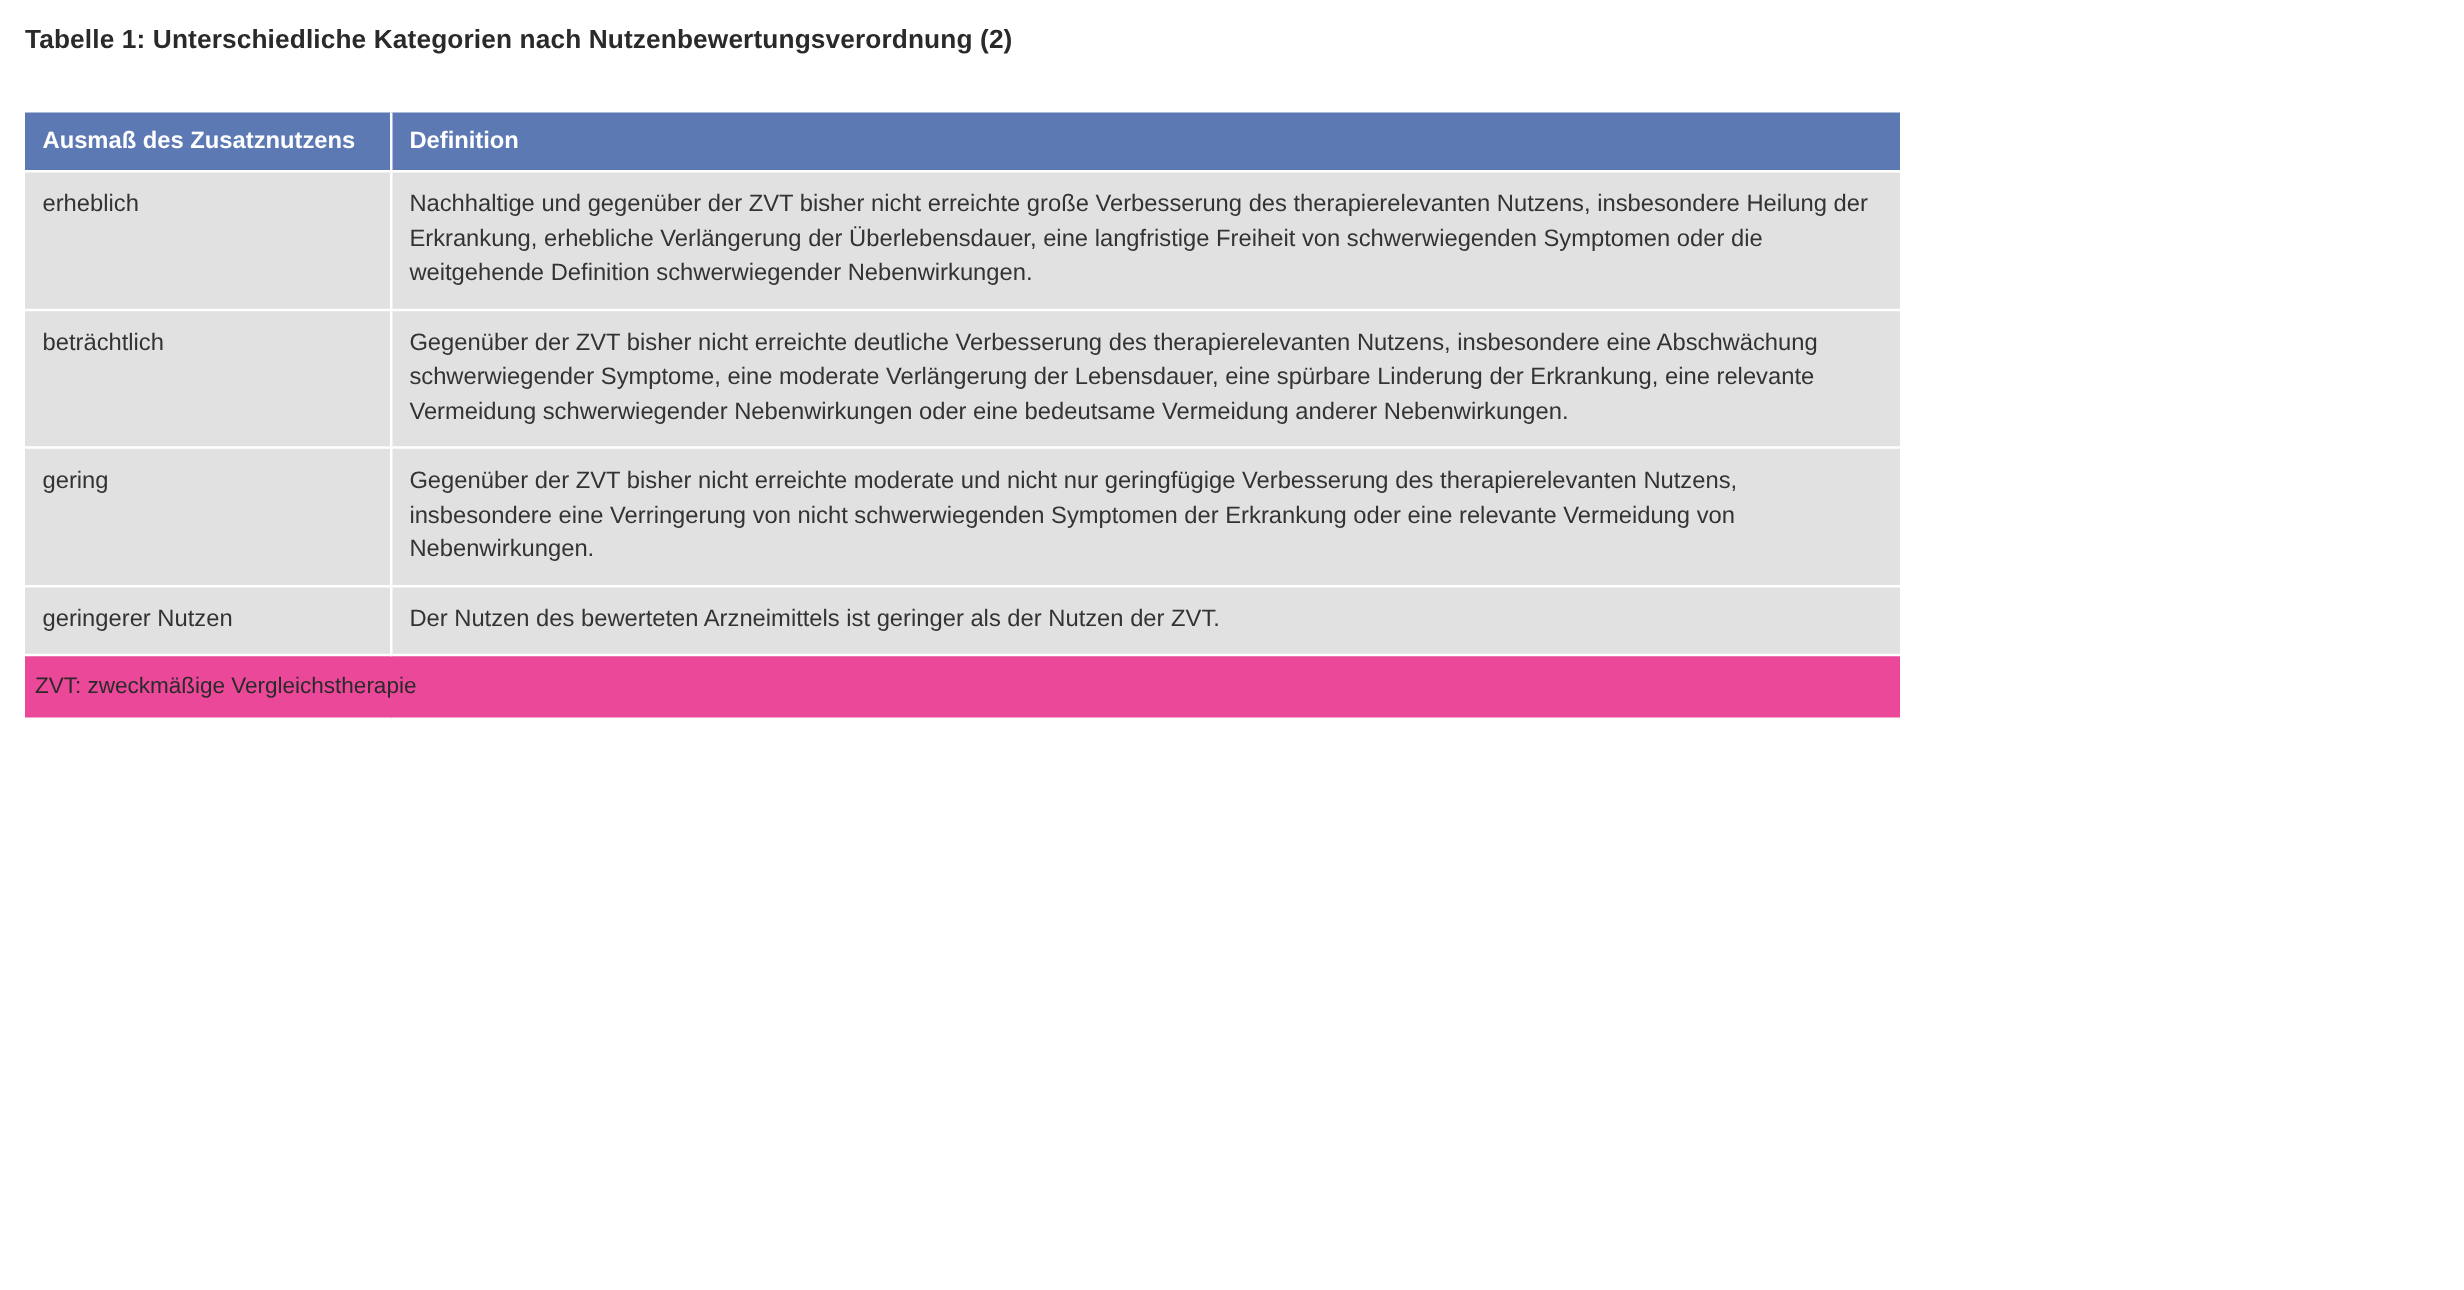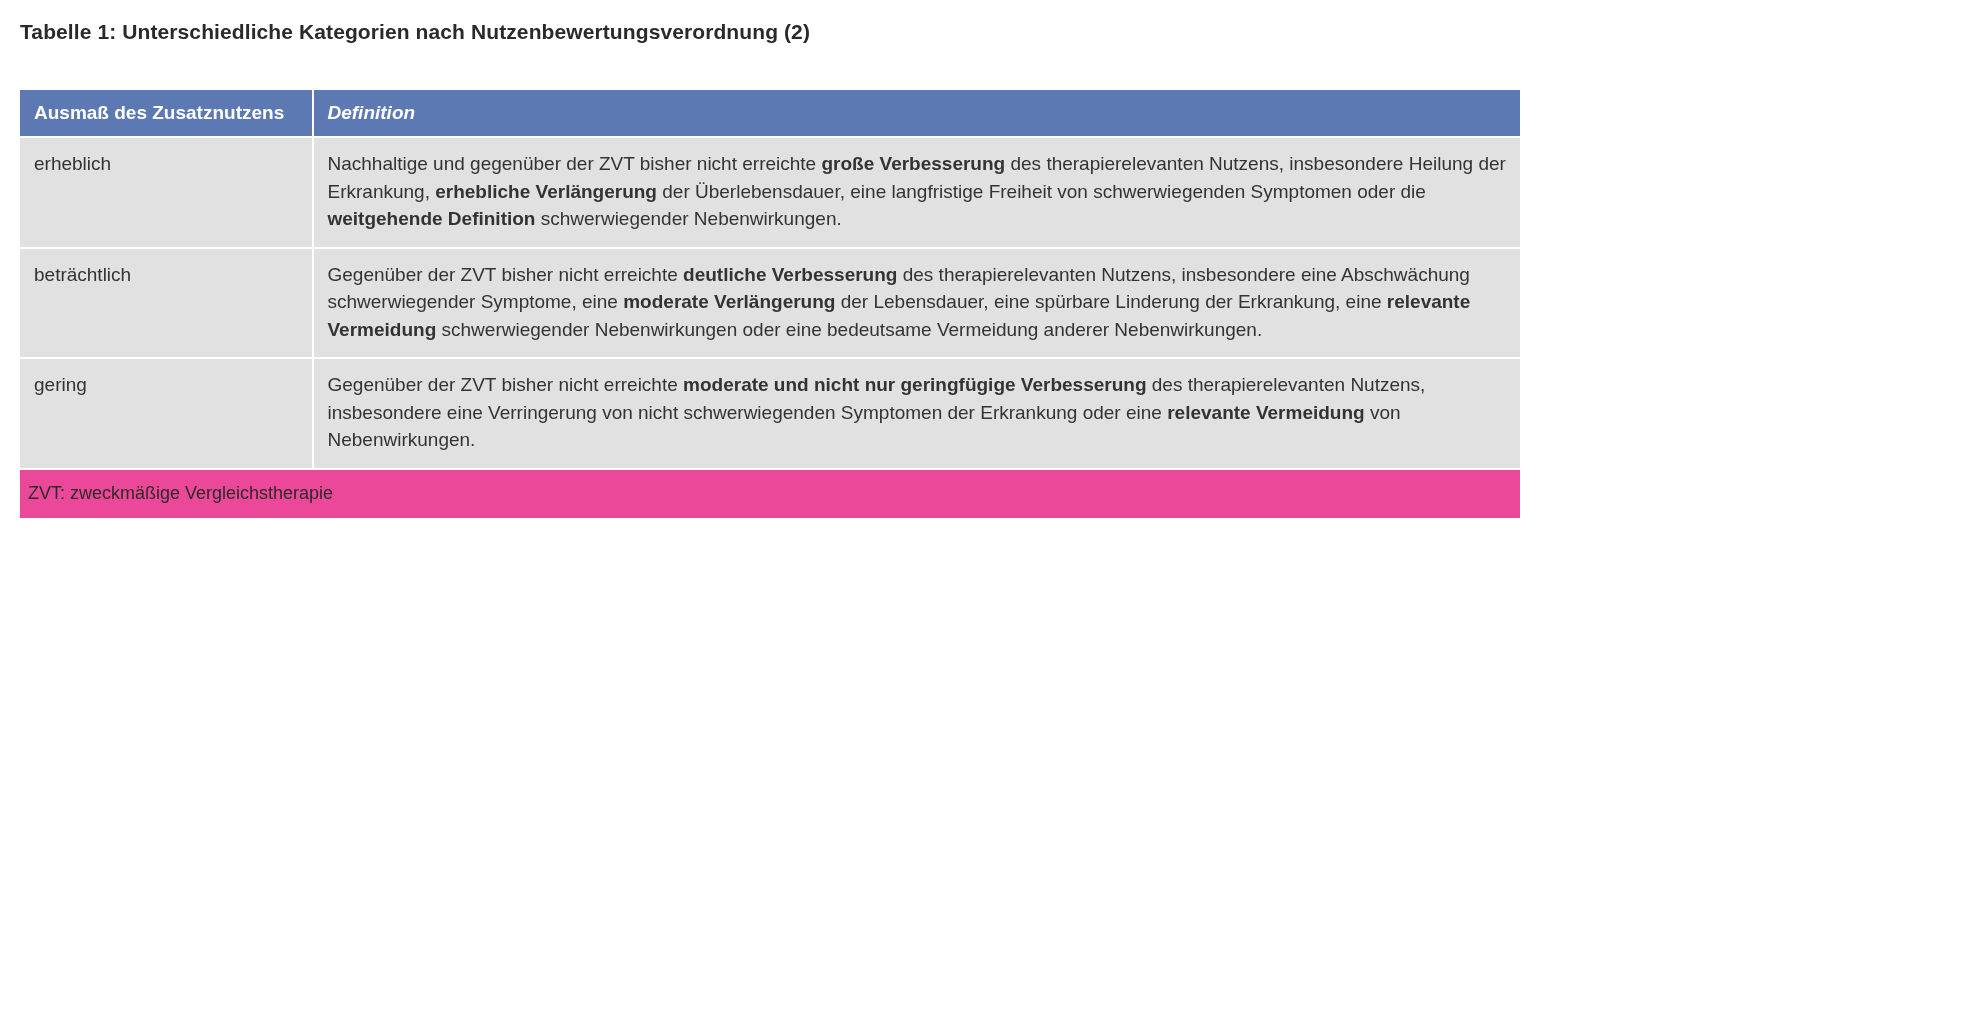--- a/index.html
+++ b/index.html
@@ -27,39 +27,39 @@
     background: #5d79b4;
     color: #fff;
     font-weight: 700;
     text-align: left;
     padding: 12px 14px 12px 14px;
     font-size: 19px;
     border-right: 2px solid #fff;
     border-bottom: 2px solid #fff;
     vertical-align: middle;
   }
-  th:last-child { border-right: none; font-style: italic; }
+  th:last-child { border-right: none; }
   td {
     background: #e1e1e1;
     padding: 12px 14px 14px 14px;
     font-size: 19px;
     line-height: 1.45;
     border-right: 2px solid #fff;
     border-bottom: 2px solid #fff;
     vertical-align: top;
     color: #333;
   }
   td:last-child { border-right: none; }
   .foot td {
     background: #ec4899;
     font-size: 18px;
     padding: 10px 14px 12px 8px;
     color: #2a2a2a;
   }
-  b { font-weight: 700; }
+  b { font-weight: 400; }
 </style>
 </head>
 <body>
 
 <div class="caption">Tabelle 1: Unterschiedliche Kategorien nach Nutzenbewertungsverordnung (2)</div>
 
 <table>
   <colgroup>
       <col class="c1">
       <col class="c2">
@@ -76,19 +76,23 @@
         <td>Nachhaltige und gegenüber der ZVT bisher nicht erreichte <b>große Verbesserung</b> des therapierelevanten Nutzens, insbesondere Heilung der Erkrankung, <b>erhebliche Verlängerung</b> der Überlebensdauer, eine langfristige Freiheit von schwerwiegenden Symptomen oder die <b>weitgehende Definition</b> schwerwiegender Nebenwirkungen.</td>
       </tr>
       <tr>
         <td>beträchtlich</td>
         <td>Gegenüber der ZVT bisher nicht erreichte <b>deutliche Verbesserung</b> des therapierelevanten Nutzens, insbesondere eine Abschwächung schwerwiegender Symptome, eine <b>moderate Verlängerung</b> der Lebensdauer, eine spürbare Linderung der Erkrankung, eine <b>relevante Vermeidung</b> schwerwiegender Nebenwirkungen oder eine bedeutsame Vermeidung anderer Nebenwirkungen.</td>
       </tr>
       <tr>
         <td>gering</td>
         <td>Gegenüber der ZVT bisher nicht erreichte <b>moderate und nicht nur geringfügige Verbesserung</b> des therapierelevanten Nutzens, insbesondere eine Verringerung von nicht schwerwiegenden Symptomen der Erkrankung oder eine <b>relevante Vermeidung</b> von Nebenwirkungen.</td>
       </tr>
+      <tr>
+        <td>geringerer Nutzen</td>
+        <td>Der Nutzen des bewerteten Arzneimittels ist geringer als der Nutzen der ZVT.</td>
+      </tr>
     </tbody>
   <tfoot>
     <tr class="foot">
       <td colspan="2">ZVT: zweckmäßige Vergleichstherapie</td>
     </tr>
   </tfoot>
 </table>
 
 </body></html>

